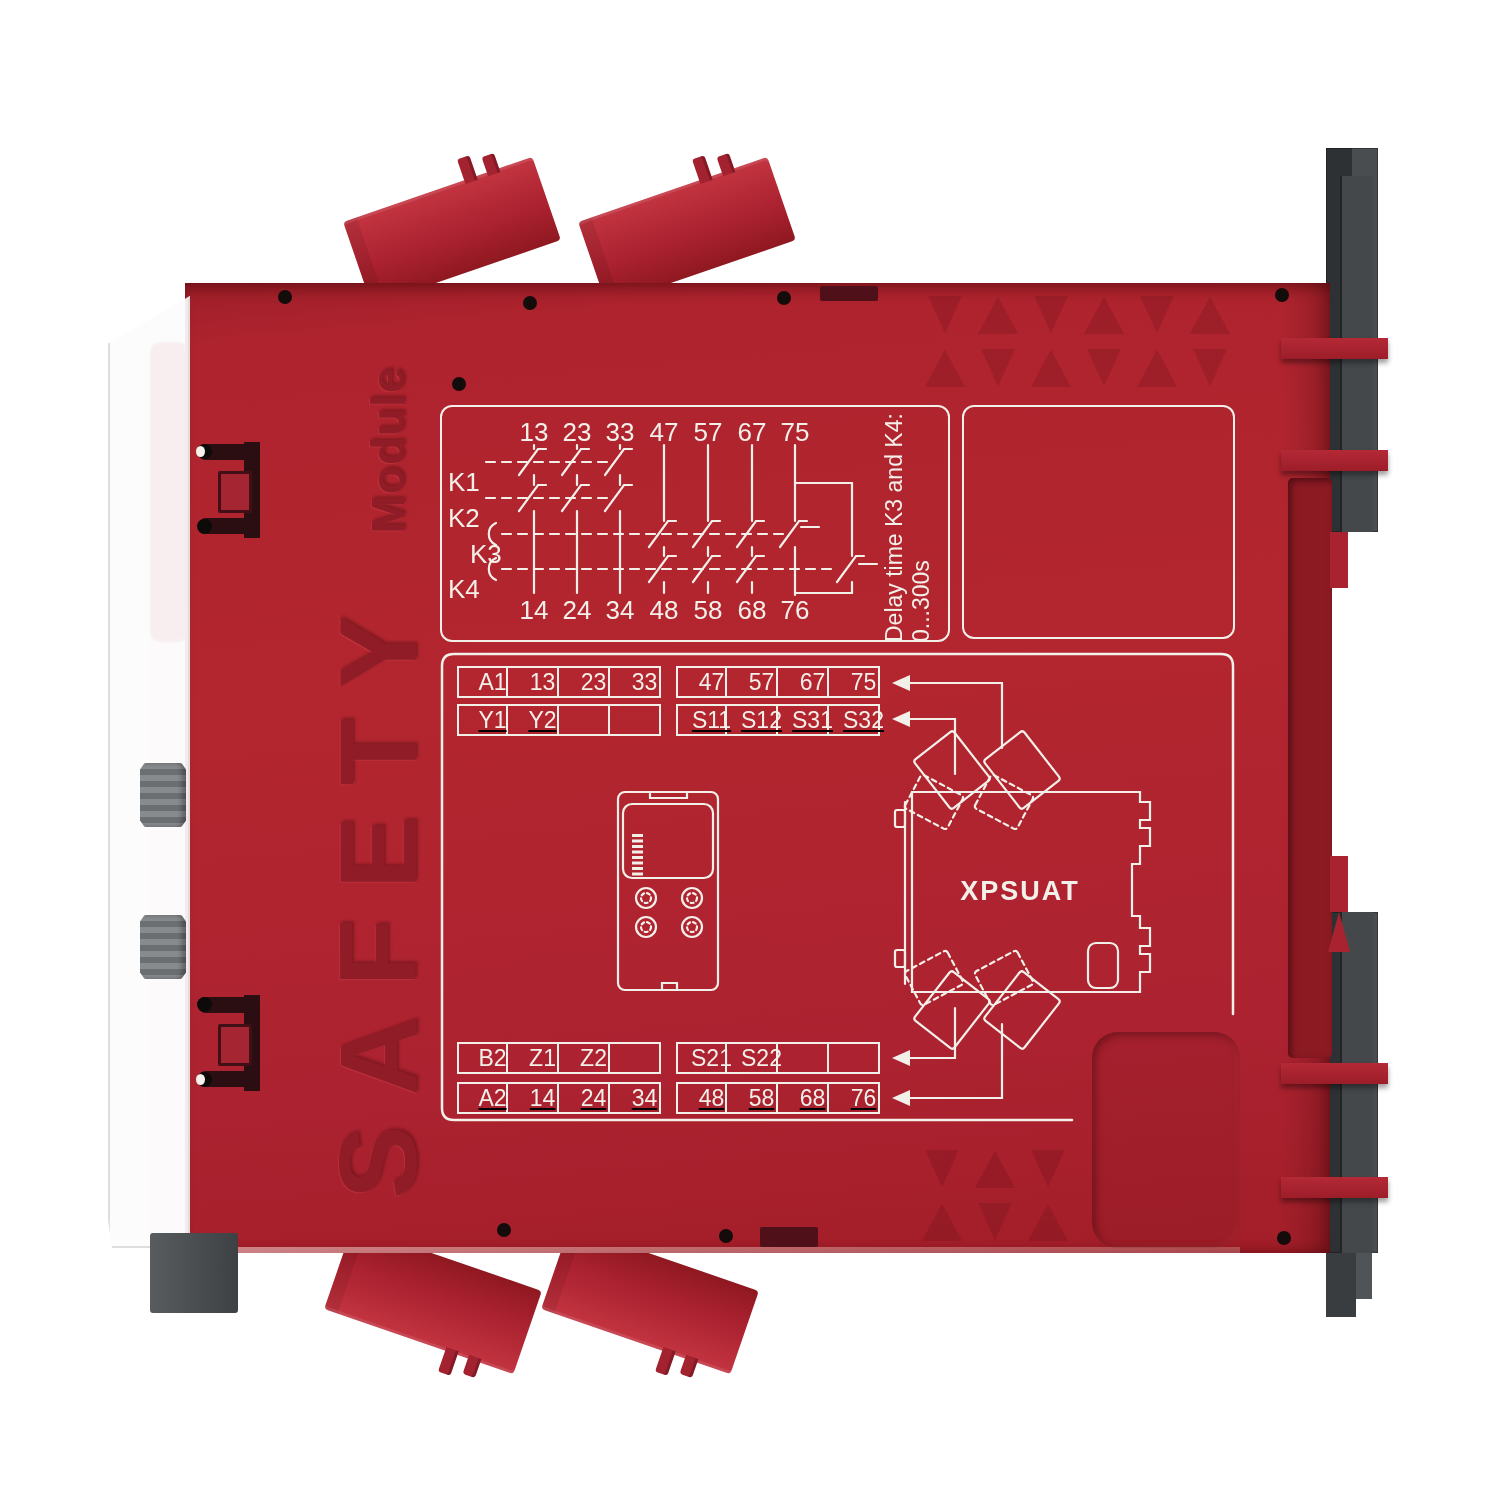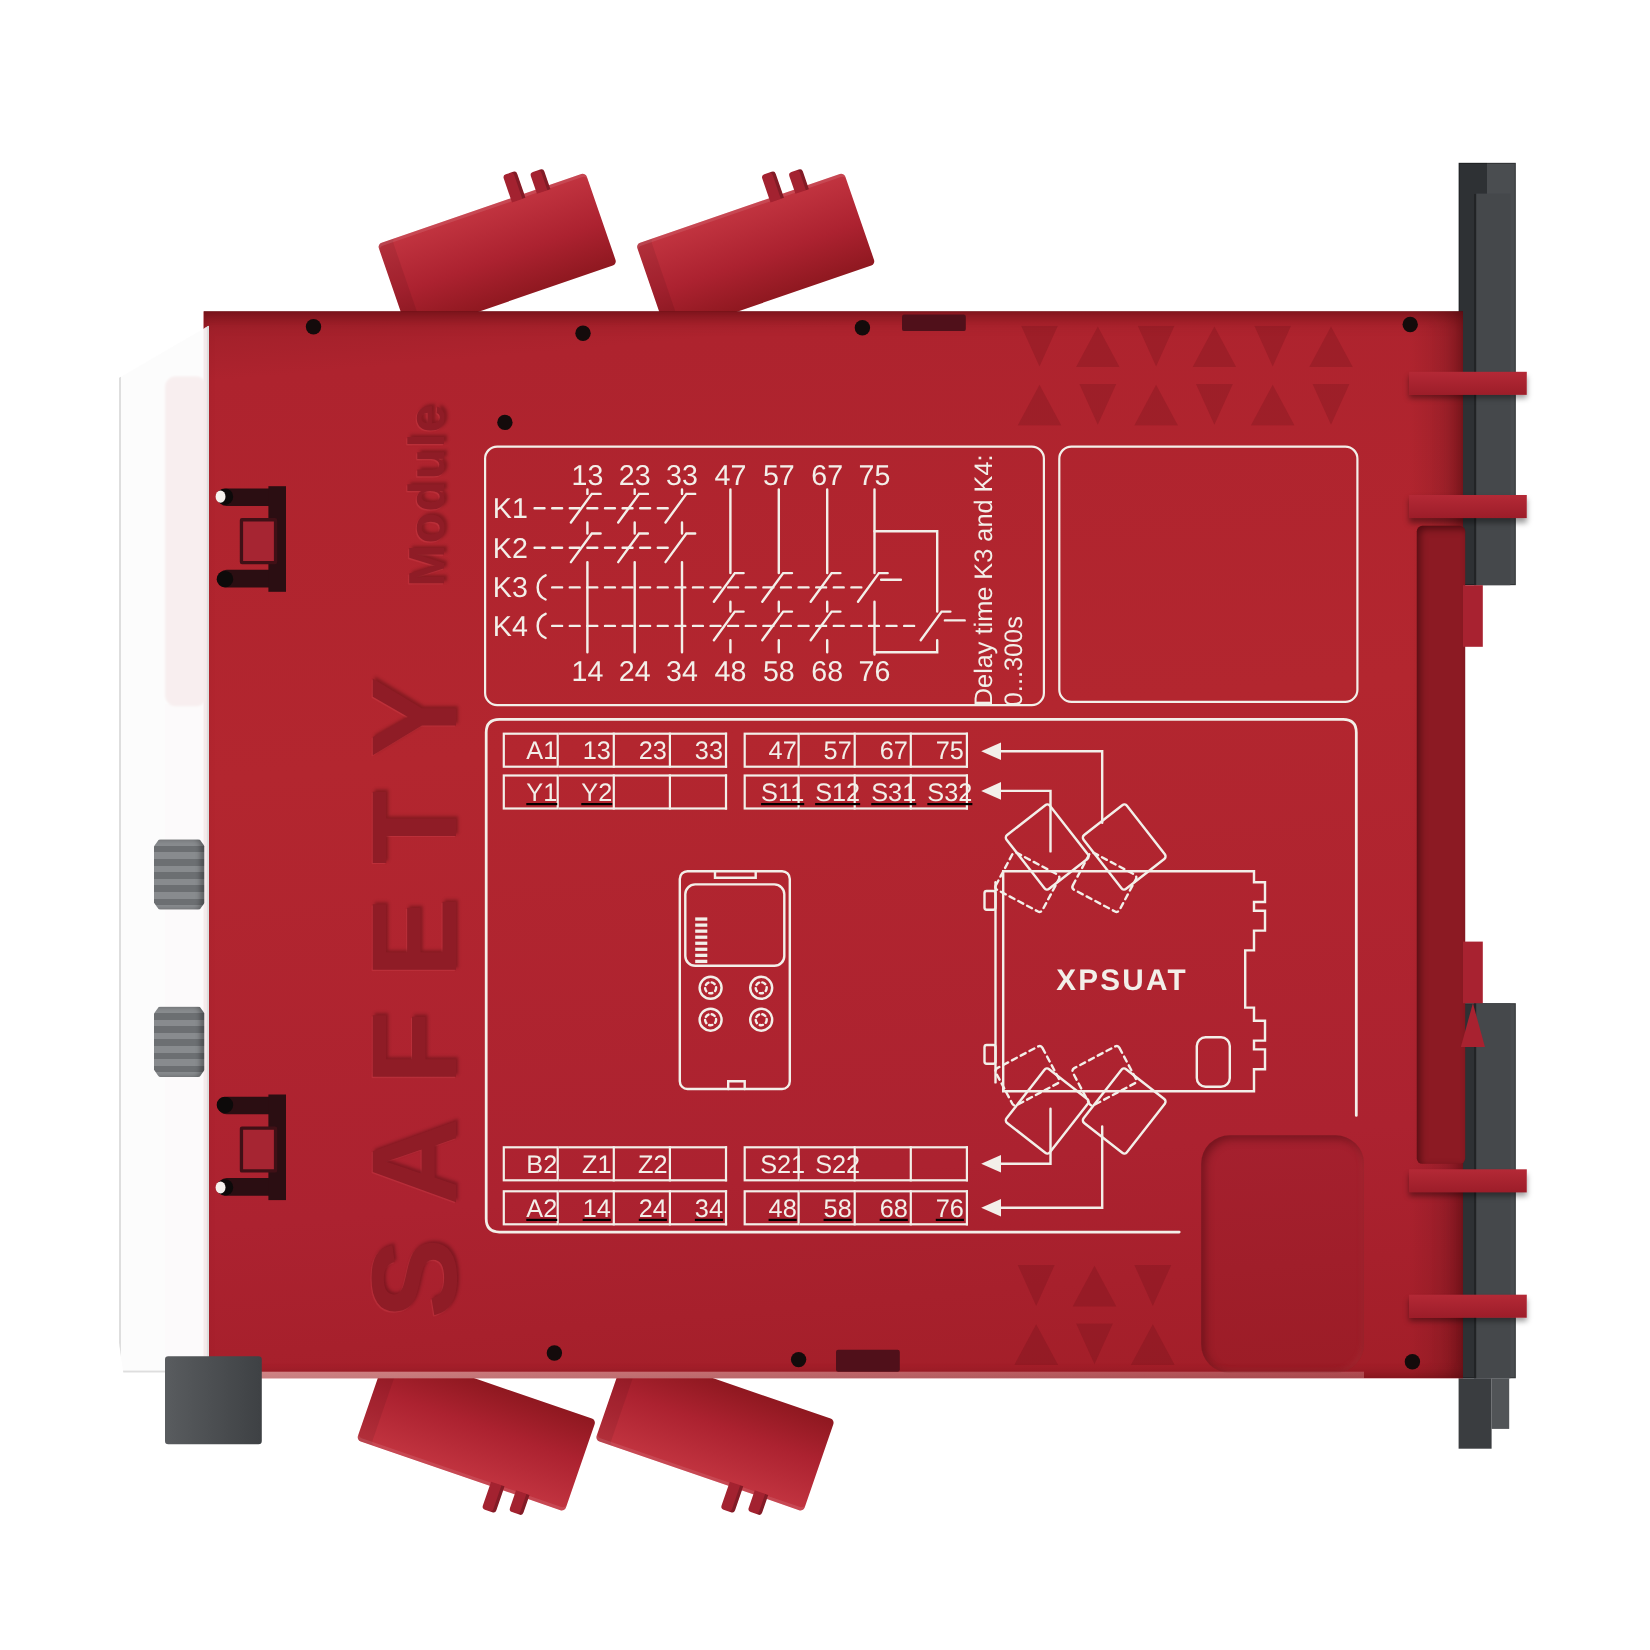--- a/index.html
+++ b/index.html
@@ -63,21 +63,21 @@
   .tri{position:absolute;width:40px;height:38px;background:rgba(70,6,12,.16);
     box-shadow:0 1px 1px rgba(255,120,120,.1);}
   .down{clip-path:polygon(8% 0,92% 0,50% 98%);}
   .up{clip-path:polygon(50% 2%,100% 100%,0 100%);}
   .emboss-rect{left:1092px;top:1032px;width:148px;height:216px;border-radius:26px;
     background:rgba(0,0,0,.04);
     box-shadow:inset 3px 3px 9px rgba(35,0,4,.4), inset -2px -2px 6px rgba(255,120,120,.12);}
   
   .pbox{border:2.5px solid var(--print);border-radius:12px;box-sizing:border-box;}
   .num{position:absolute;width:46px;text-align:center;font-size:26px;line-height:26px;color:var(--print);}
-  .klabel{position:absolute;width:44px;font-size:26px;line-height:26px;color:var(--print);}
+  .klabel{position:absolute;width:44px;font-size:26px;line-height:26px;color:var(--print);margin-top:20px;}
   .delay{left:908px;top:523px;transform:translate(-50%,-50%) rotate(-90deg);
     width:238px;color:var(--print);font-size:23px;line-height:27px;white-space:nowrap;text-align:left;}
   .tgroup{position:absolute;}
   .trow{display:flex;}
   .trow + .trow{margin-top:6px;text-decoration:underline;}
   .tg-bot .trow + .trow{margin-top:8px;}
   .tcell{box-sizing:border-box;width:51px;height:32px;border:2.5px solid var(--print);
     display:flex;align-items:center;justify-content:center;
     font-size:23px;color:var(--print);padding-left:20px;}
   .tcell:not(:first-child){border-left:0;}
@@ -174,21 +174,21 @@
 
     <g stroke-dasharray="9 7">
       <path d="M46 57 H170 M46 93 H170 M62 129 H348 M62 164 H398"></path>
     </g>
 
     <path d="M56 118 A12 12 0 0 0 56 140 M56 153 A12 12 0 0 0 56 175"></path>
   </svg>
 
   <span class="klabel" style="left:448px;top:449px;">K1</span>
   <span class="klabel" style="left:448px;top:485px;">K2</span>
-  <span class="klabel" style="left:448px;top:521px;">K3</span>
+  <span class="klabel" style="left:470px;top:521px;">K3</span>
   <span class="klabel" style="left:448px;top:556px;">K4</span>
 
   <span class="num" style="left:511px;top:419px;">13</span>
   <span class="num" style="left:554px;top:419px;">23</span>
   <span class="num" style="left:597px;top:419px;">33</span>
   <span class="num" style="left:641px;top:419px;">47</span>
   <span class="num" style="left:685px;top:419px;">57</span>
   <span class="num" style="left:729px;top:419px;">67</span>
   <span class="num" style="left:772px;top:419px;">75</span>
 

